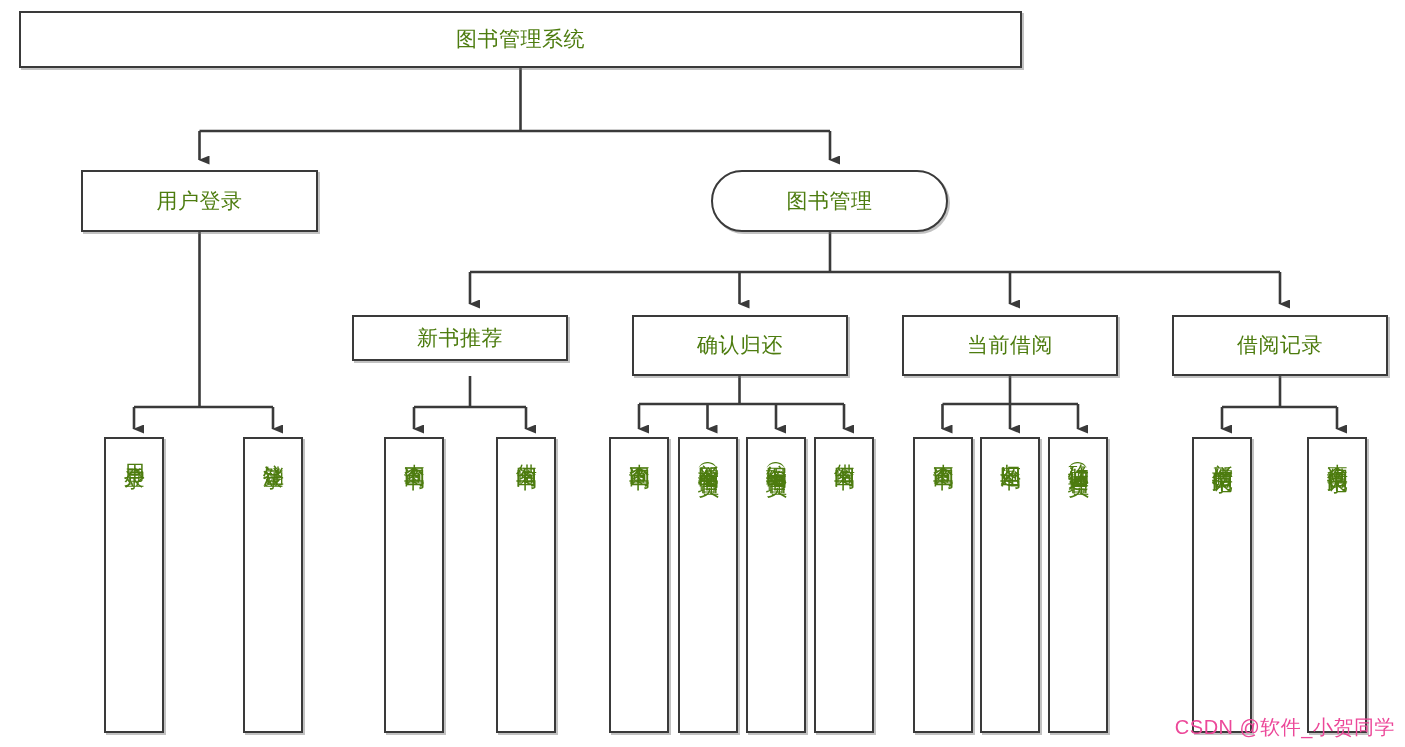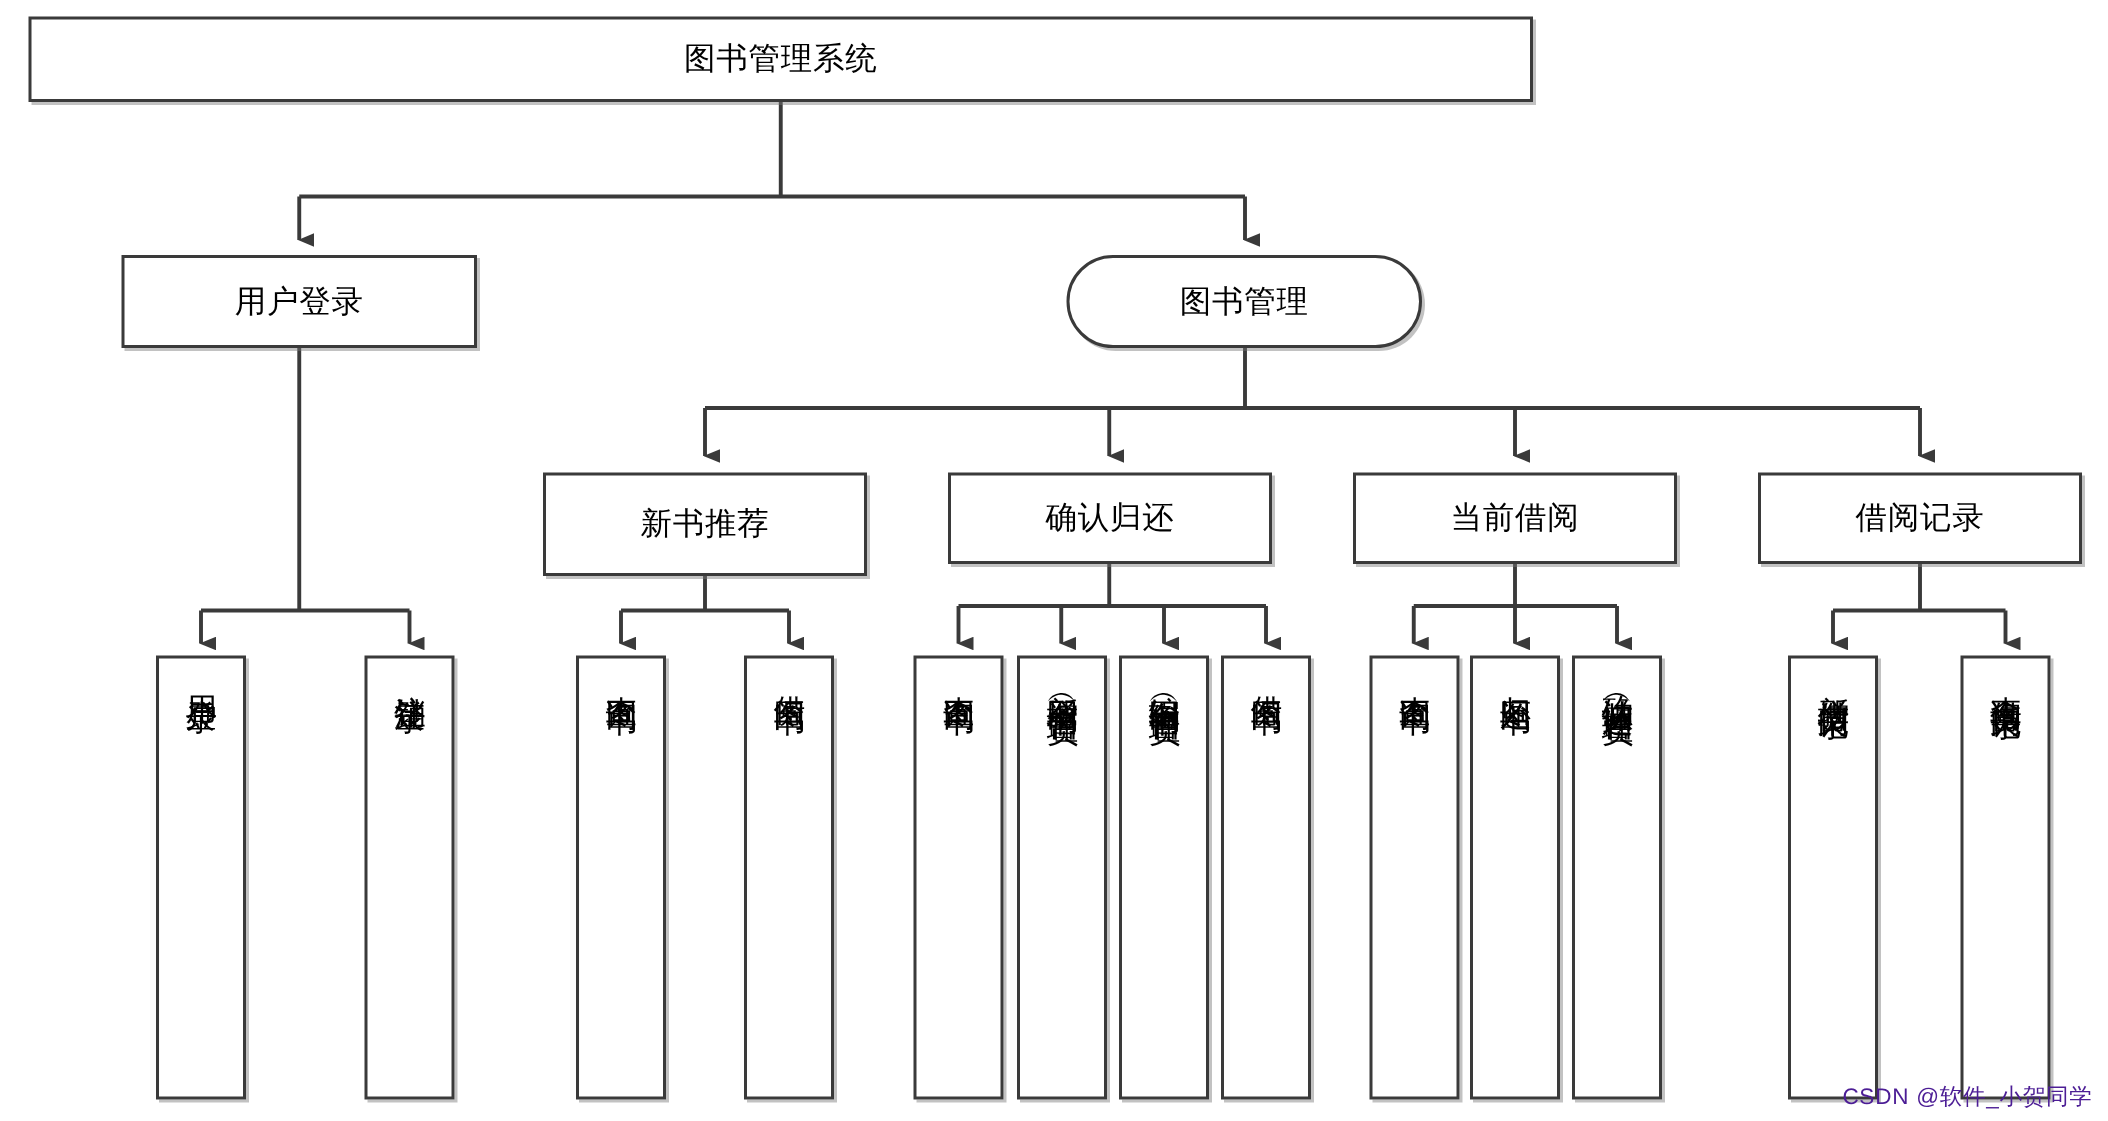--- a/index.html
+++ b/index.html
@@ -26,27 +26,26 @@
     position: absolute;
     box-sizing: border-box;
     background: #ffffff;
     border: 2.5px solid #3a3a3a;
     box-shadow: 2px 2px 0 rgba(120,120,120,0.45);
     display: flex;
     align-items: center;
     justify-content: center;
   }
   .node-label {
-    color: #000000;
+    color: #4d7c0f;
     font-size: 21px;
     line-height: 1.18;
     letter-spacing: 0.5px;
     white-space: nowrap;
     user-select: none;
-    font-family: Liberation Serif, serif;
   }
   
   .node-box.vertical {
     align-items: flex-start;
     justify-content: center;
     padding-top: 8px;
   }
   .node-box.vertical .node-label {
     writing-mode: vertical-rl;
     text-orientation: upright;
@@ -61,22 +60,22 @@
     left: 0;
     top: 0;
     width: 1405px;
     height: 747px;
     pointer-events: none;
   }
   #watermark {
     position: absolute;
     right: 10px;
     bottom: 6px;
-    font-size: 15px;
-    color: #4c1d95;
+    font-size: 20px;
+    color: #ec4899;
     letter-spacing: 0.5px;
     white-space: nowrap;
     user-select: none;
   }
 </style>
 </head>
 <body>
 
 <div id="diagram-root">
 
@@ -136,21 +135,21 @@
   </div>
 
   <div class="node-box" style="left:81px; top:170px; width:237px; height:62px;">
     <span class="node-label">用户登录</span>
   </div>
 
   <div class="node-box" style="left:711px; top:170px; width:237px; height:62px;border-radius:31px;">
     <span class="node-label">图书管理</span>
   </div>
 
-  <div class="node-box" style="left:362px; top:315px; width:216px; height:69px;">
+  <div class="node-box" style="left:352px; top:315px; width:216px; height:46px;">
     <span class="node-label">新书推荐</span>
   </div>
 
   <div class="node-box" style="left:632px; top:315px; width:216px; height:61px;">
     <span class="node-label">确认归还</span>
   </div>
 
   <div class="node-box" style="left:902px; top:315px; width:216px; height:61px;">
     <span class="node-label">当前借阅</span>
   </div>

